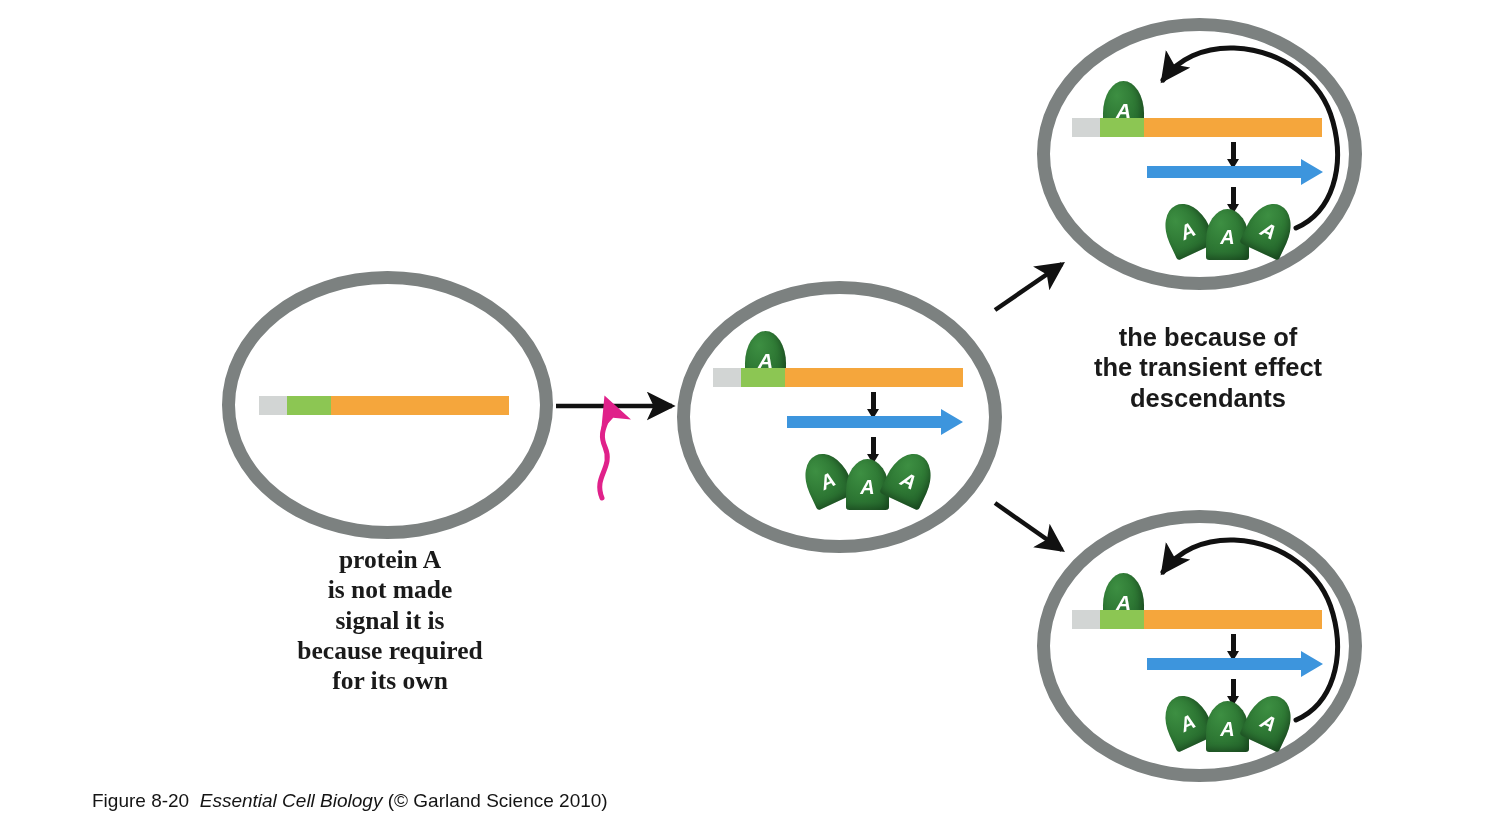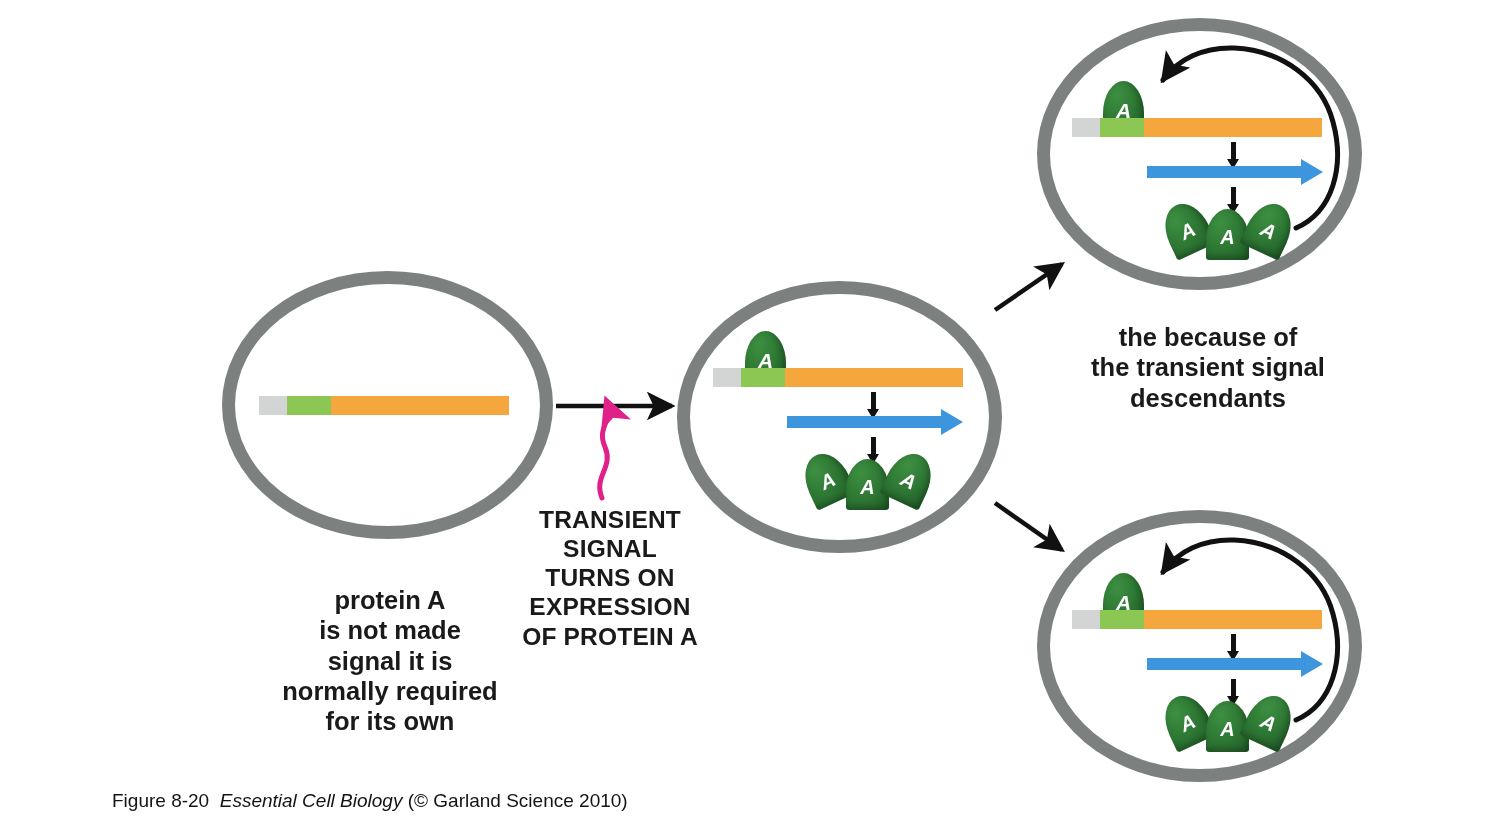--- a/index.html
+++ b/index.html
@@ -242,41 +242,34 @@
 
   <div class="down-arrow" style="left:1226px; top:679px; width:14px; height:27px;">
     <div class="stem" style="height:18px;"></div>
       <div class="tip"></div>
   </div>
 
   <div class="protein free" style="left:1165px; top:695px; width:43px; height:46px; transform:rotate(-25deg);">A</div>
   <div class="protein free" style="left:1206px; top:701px; width:43px; height:46px;">A</div>
   <div class="protein free" style="left:1248px; top:695px; width:43px; height:46px; transform:rotate(25deg);">A</div>
 
-  <div class="caption-block left-caption" style="left:245px; top:585px; width:290px;">
+  <div class="caption-block left-caption" style="left:245px; top:545px; width:290px;font-family:Liberation Serif, serif;">
     <div>protein A</div>
     <div>is not made</div>
     <div>signal it is</div>
-    <div>normally required</div>
+    <div>because required</div>
     <div>for its own</div>
   </div>
 
-  <div class="caption-block signal-caption" style="left:512px; top:505px; width:196px;">
-    <div>TRANSIENT</div>
-    <div>SIGNAL</div>
-    <div>TURNS ON</div>
-    <div>EXPRESSION</div>
-    <div>OF PROTEIN A</div>
-  </div>
 
   <div class="caption-block right-caption" style="left:1058px; top:322px; width:300px;">
     <div>the because of</div>
-    <div>the transient signal</div>
+    <div>the transient effect</div>
     <div>descendants</div>
   </div>
 
-  <div class="figure-caption" style="left:92px; top:790px;margin-left:20px;">
+  <div class="figure-caption" style="left:92px; top:790px;">
     <span>Figure 8-20</span>
     &nbsp;<i>Essential Cell Biology</i>
     <span>(© Garland Science 2010)</span>
   </div>
 
 </div>
 
 </body></html>

